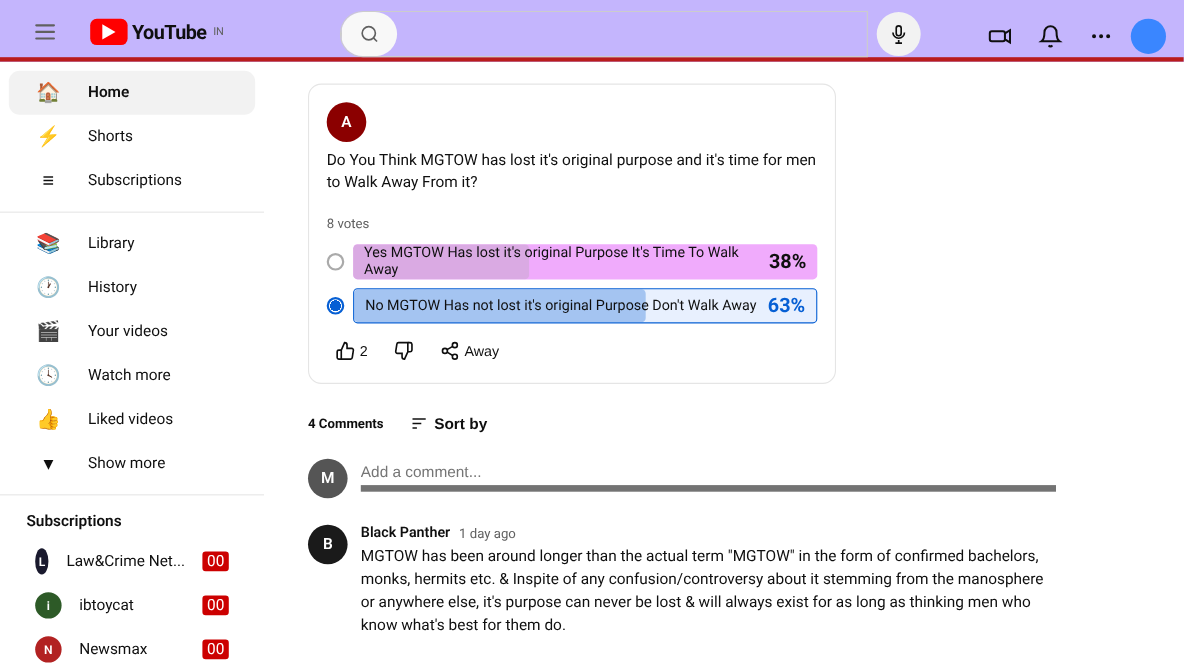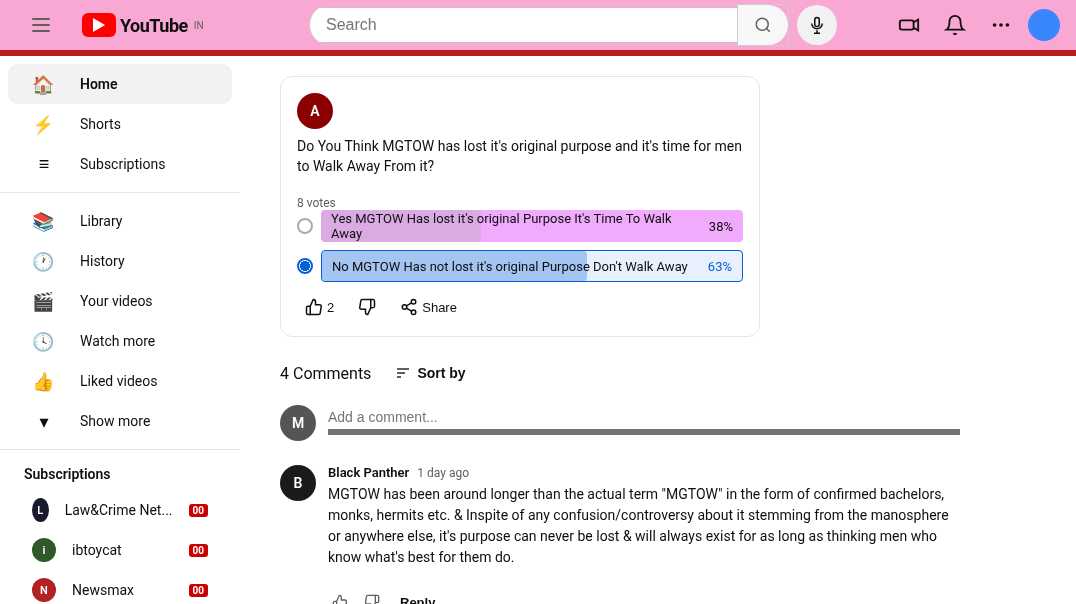--- a/index.html
+++ b/index.html
@@ -2,26 +2,26 @@
 <html><head>
   <meta charset="utf-8">
   <style>
     * { box-sizing: border-box; margin: 0; padding: 0; }
     body { font-family: 'Roboto', Arial, sans-serif; background: #fff; color: #0f0f0f; font-size: 14px; overflow: hidden; }
 
     
     .topbar {
       height: 56px;
       display: flex;
-      align-items: center;
+      align-items: flex-end;
       padding: 0 16px;
-      border-bottom: 6px solid #b91c1c;
+      border-bottom: 4px solid #b91c1c;
       position: fixed;
       top: 0; left: 0; right: 0;
-      background: #f9a8d4;
+      background: #c4b5fd;
       z-index: 100;
     }
     .topbar-left {
       display: flex;
       align-items: center;
       gap: 16px;
       width: 240px;
     }
     .hamburger-icon {
       cursor: pointer;
@@ -198,24 +198,24 @@
       align-items: center;
       justify-content: center;
       font-size: 11px;
       color: #fff;
       font-weight: 600;
     }
     .sub-badge {
       margin-left: auto;
       background: #cc0000;
       color: #fff;
-      font-size: 10px;
+      font-size: 14px;
       border-radius: 3px;
       padding: 1px 4px;
-      font-weight: 700;
+      font-weight: 400;
     }
 
     
     .main {
       margin-left: 240px;
       margin-top: 56px;
       padding: 20px 40px;
       max-width: 760px;
     }
 
@@ -259,21 +259,21 @@
       color: #606060;
     }
     .poll-question {
       font-size: 14px;
       margin-bottom: 20px;
       line-height: 1.4;
     }
     .poll-votes {
       font-size: 12px;
       color: #606060;
-      margin-bottom: 0;
+      margin-bottom: 12px;
     }
     .poll-option {
       display: flex;
       align-items: center;
       gap: 8px;
       margin-bottom: 8px;
     }
     .radio-circle {
       width: 16px;
       height: 16px;
@@ -313,22 +313,22 @@
     .option-text {
       padding: 0 10px;
       font-size: 13px;
       position: relative;
       z-index: 1;
       color: #0f0f0f;
     }
     .option-pct {
       margin-left: auto;
       padding-right: 10px;
-      font-size: 13px;
-      font-weight: 400;
+      font-size: 18px;
+      font-weight: 700;
       position: relative;
       z-index: 1;
       text-align: right;
     }
     .poll-actions {
       display: flex;
       align-items: center;
       gap: 8px;
       margin-top: 12px;
     }
@@ -346,22 +346,22 @@
     }
 
     
     .comments-header {
       display: flex;
       align-items: center;
       gap: 16px;
       margin-bottom: 20px;
     }
     .comments-count {
-      font-size: 16px;
-      font-weight: 400;
+      font-size: 12px;
+      font-weight: 700;
     }
     .sort-btn {
       display: flex;
       align-items: center;
       gap: 6px;
       background: none;
       border: none;
       cursor: pointer;
       font-size: 14px;
       font-weight: 600;
@@ -480,21 +480,20 @@
     <div class="logo-area">
       <div class="yt-logo">
         <div class="yt-logo-triangle"></div>
       </div>
       <span class="logo-text">YouTube</span>
         <span class="logo-country">IN</span>
     </div>
   </div>
   <div class="topbar-center">
     <div class="search-form">
-      <input class="search-input" type="text" value="" placeholder="Search" style="">
       <button class="search-btn">
         <svg width="18" height="18" viewBox="0 0 24 24" fill="none" stroke="#606060" stroke-width="2">
           <circle cx="11" cy="11" r="8"></circle>
             <line x1="21" y1="21" x2="16.65" y2="16.65"></line>
         </svg>
       </button>
     </div>
     <button class="mic-btn">
       <svg width="18" height="18" viewBox="0 0 24 24" fill="none" stroke="#0f0f0f" stroke-width="2">
         <rect x="9" y="2" width="6" height="12" rx="3"></rect>
@@ -633,21 +632,21 @@
         </svg>
       </button>
       <button class="poll-action-btn">
         <svg width="18" height="18" viewBox="0 0 24 24" fill="none" stroke="#0f0f0f" stroke-width="2">
           <circle cx="18" cy="5" r="3"></circle>
             <circle cx="6" cy="12" r="3"></circle>
             <circle cx="18" cy="19" r="3"></circle>
           <line x1="8.59" y1="13.51" x2="15.42" y2="17.49"></line>
           <line x1="15.41" y1="6.51" x2="8.59" y2="10.49"></line>
         </svg>
-        <span>Share</span>
+        <span>Away</span>
       </button>
     </div>
   </div>
 
   <div class="comments-header">
     <span class="comments-count">4 Comments</span>
     <button class="sort-btn">
       <svg width="16" height="16" viewBox="0 0 24 24" fill="none" stroke="#0f0f0f" stroke-width="2">
         <line x1="3" y1="6" x2="21" y2="6"></line>
         <line x1="3" y1="12" x2="15" y2="12"></line>

